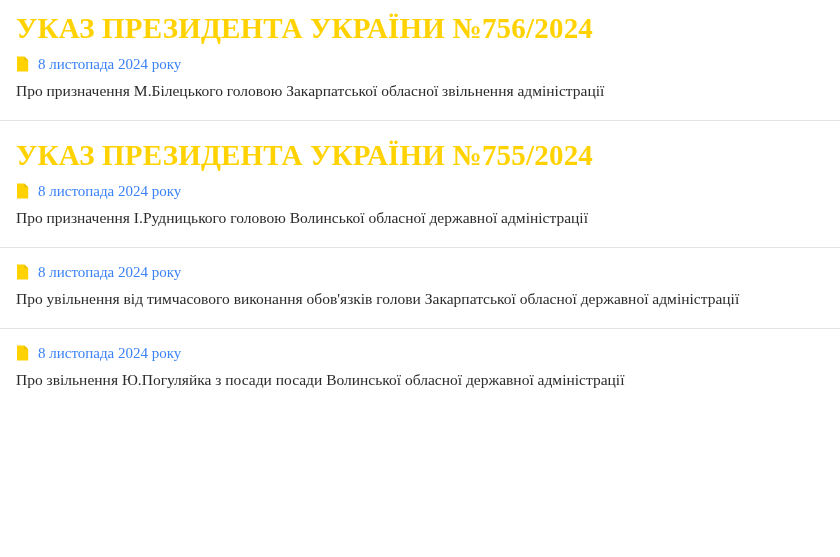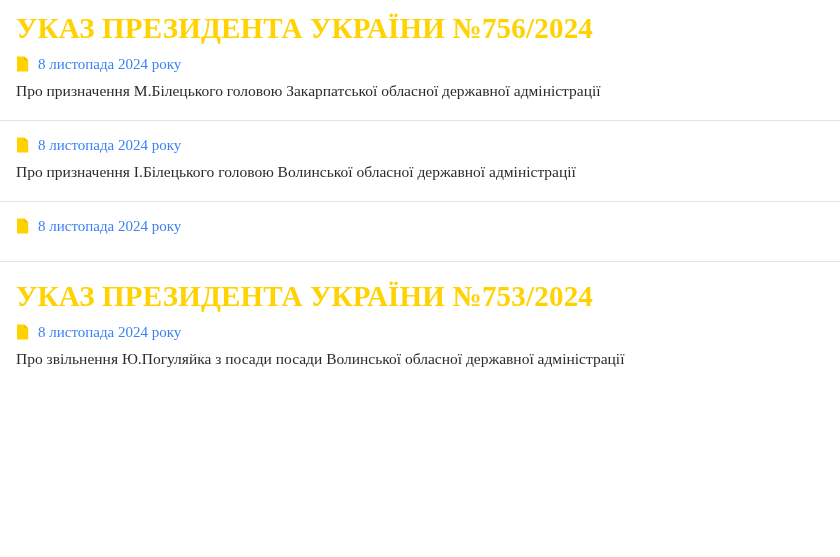--- a/index.html
+++ b/index.html
@@ -86,56 +86,57 @@
         <a href="#" class="doc-title">УКАЗ ПРЕЗИДЕНТА УКРАЇНИ №756/2024</a>
         <div class="doc-meta">
           <span class="doc-icon">
             <svg width="13" height="16" viewBox="0 0 13 16" xmlns="http://www.w3.org/2000/svg">
               <path d="M1 0.5 H8.2 L12.2 4.3 V15.5 H1 Z" fill="#ffd200"></path>
               <path d="M8.2 0.5 V4.3 H12.2 Z" fill="#e7be00"></path>
             </svg>
           </span>
           <span class="doc-date">8 листопада 2024 року</span>
         </div>
-        <p class="doc-desc">Про призначення М.Білецького головою Закарпатської обласної державної адміністрації</p>
+        <p class="doc-desc">Про призначення М.Білецького головою Закарпатської обласної звільнення адміністрації</p>
+      </div>
+    </li>
+
+    <li class="doc-item">
+      <div class="doc-inner">
+        <a href="#" class="doc-title">УКАЗ ПРЕЗИДЕНТА УКРАЇНИ №755/2024</a>
+        <div class="doc-meta">
+          <span class="doc-icon">
+            <svg width="13" height="16" viewBox="0 0 13 16" xmlns="http://www.w3.org/2000/svg">
+              <path d="M1 0.5 H8.2 L12.2 4.3 V15.5 H1 Z" fill="#ffd200"></path>
+              <path d="M8.2 0.5 V4.3 H12.2 Z" fill="#e7be00"></path>
+            </svg>
+          </span>
+          <span class="doc-date">8 листопада 2024 року</span>
+        </div>
+        <p class="doc-desc">Про призначення І.Рудницького головою Волинської обласної державної адміністрації</p>
       </div>
     </li>
 
     <li class="doc-item">
       <div class="doc-inner">
         <div class="doc-meta">
           <span class="doc-icon">
             <svg width="13" height="16" viewBox="0 0 13 16" xmlns="http://www.w3.org/2000/svg">
               <path d="M1 0.5 H8.2 L12.2 4.3 V15.5 H1 Z" fill="#ffd200"></path>
               <path d="M8.2 0.5 V4.3 H12.2 Z" fill="#e7be00"></path>
             </svg>
           </span>
           <span class="doc-date">8 листопада 2024 року</span>
         </div>
-        <p class="doc-desc">Про призначення І.Білецького головою Волинської обласної державної адміністрації</p>
+        <p class="doc-desc">Про увільнення від тимчасового виконання обов'язків голови Закарпатської обласної державної адміністрації</p>
       </div>
     </li>
 
     <li class="doc-item">
       <div class="doc-inner">
-        <div class="doc-meta">
-          <span class="doc-icon">
-            <svg width="13" height="16" viewBox="0 0 13 16" xmlns="http://www.w3.org/2000/svg">
-              <path d="M1 0.5 H8.2 L12.2 4.3 V15.5 H1 Z" fill="#ffd200"></path>
-              <path d="M8.2 0.5 V4.3 H12.2 Z" fill="#e7be00"></path>
-            </svg>
-          </span>
-          <span class="doc-date">8 листопада 2024 року</span>
-        </div>
-      </div>
-    </li>
-
-    <li class="doc-item">
-      <div class="doc-inner">
-        <a href="#" class="doc-title">УКАЗ ПРЕЗИДЕНТА УКРАЇНИ №753/2024</a>
         <div class="doc-meta">
           <span class="doc-icon">
             <svg width="13" height="16" viewBox="0 0 13 16" xmlns="http://www.w3.org/2000/svg">
               <path d="M1 0.5 H8.2 L12.2 4.3 V15.5 H1 Z" fill="#ffd200"></path>
               <path d="M8.2 0.5 V4.3 H12.2 Z" fill="#e7be00"></path>
             </svg>
           </span>
           <span class="doc-date">8 листопада 2024 року</span>
         </div>
         <p class="doc-desc">Про звільнення Ю.Погуляйка з посади посади Волинської обласної державної адміністрації</p>

